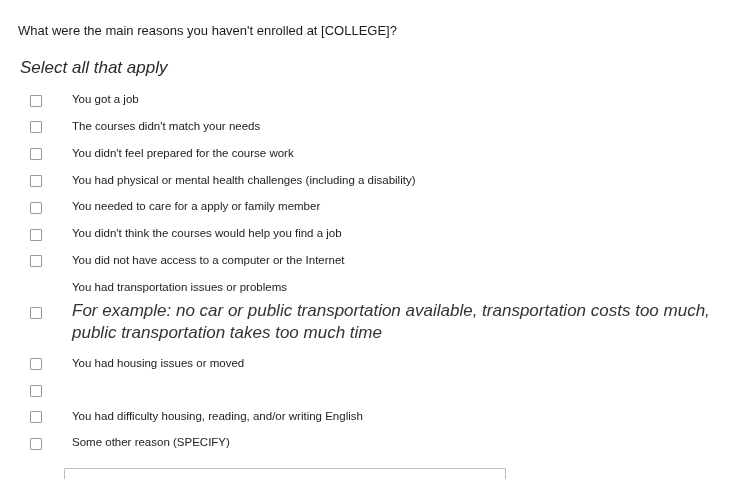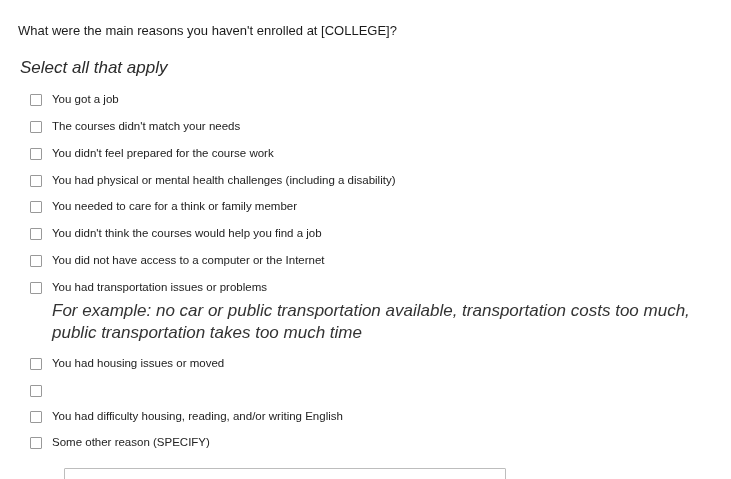--- a/index.html
+++ b/index.html
@@ -32,22 +32,23 @@
     font-style: italic;
     color: #2b2b2b;
     margin: 18px 0 0 2px;
   }
   .options {
     margin-top: 15px;
     padding-left: 12px;
   }
   .option-row {
     display: flex;
-    align-items: flex-start;
+    align-items: center;
     margin-bottom: 13px;
+    gap: 20px;
   }
   .checkbox {
     flex: 0 0 auto;
     width: 12px;
     height: 12px;
     border: 1px solid #999999;
     background: #ffffff;
     border-radius: 1px;
     margin-top: 1px;
     box-sizing: border-box;
@@ -119,21 +120,21 @@
     <div class="option-row">
       <span class="checkbox"></span>
       <span class="option-text-wrap">
         <span class="option-label">You had physical or mental health challenges (including a disability)</span>
       </span>
     </div>
 
     <div class="option-row">
       <span class="checkbox"></span>
       <span class="option-text-wrap">
-        <span class="option-label">You needed to care for a think or family member</span>
+        <span class="option-label">You needed to care for a apply or family member</span>
       </span>
     </div>
 
     <div class="option-row">
       <span class="checkbox"></span>
       <span class="option-text-wrap">
         <span class="option-label">You didn't think the courses would help you find a job</span>
       </span>
     </div>
 

